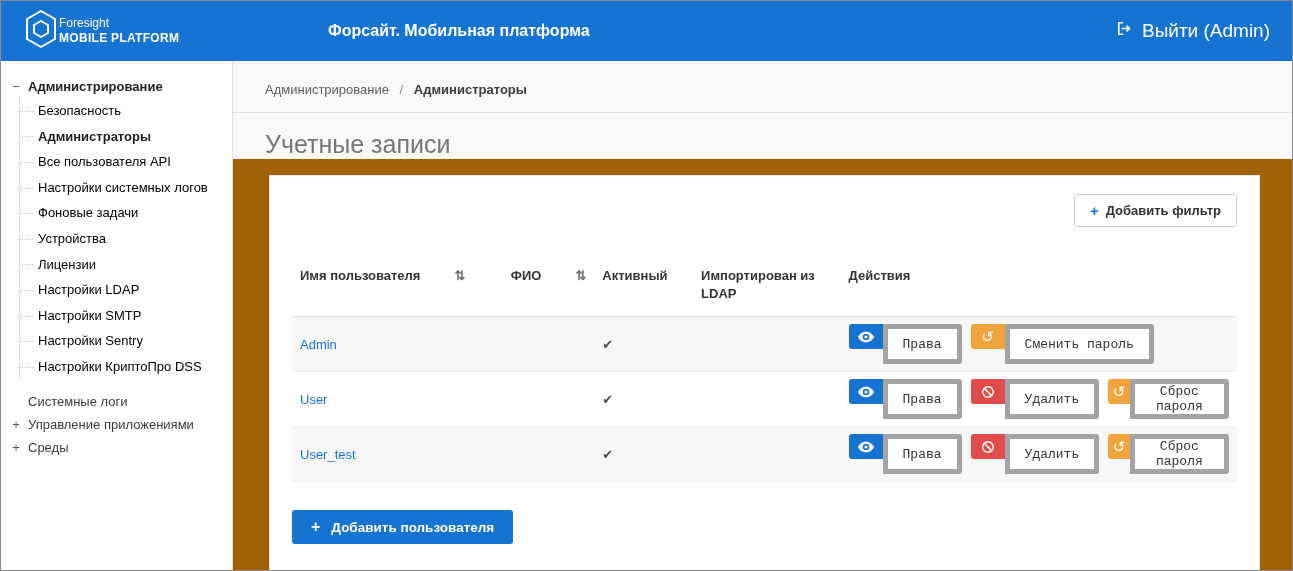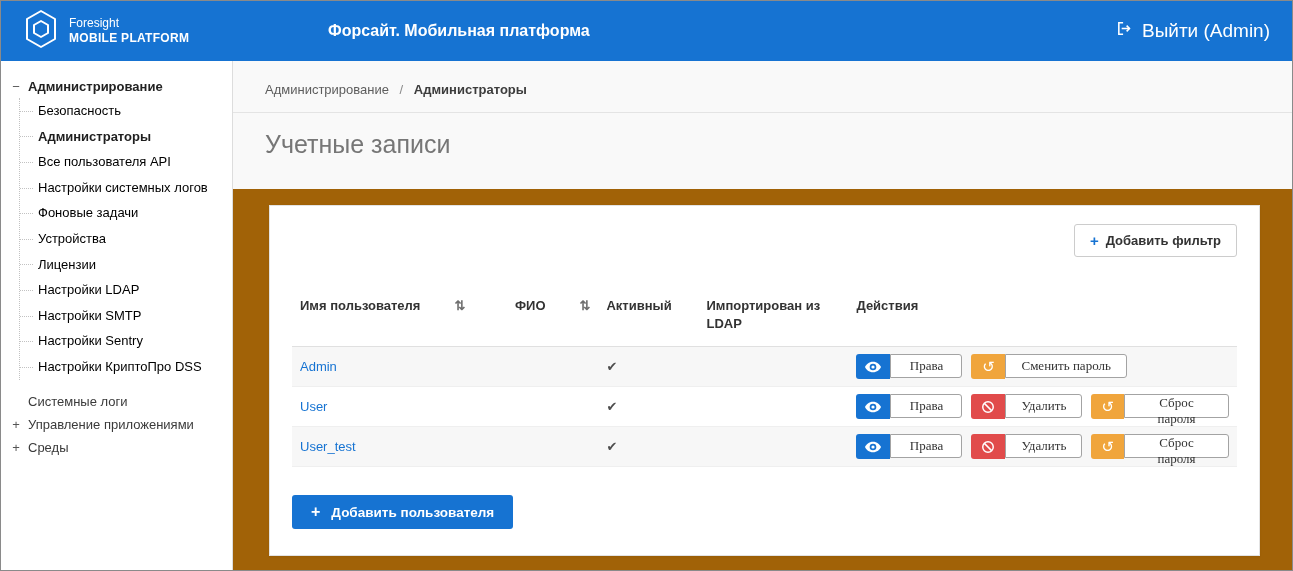--- a/index.html
+++ b/index.html
@@ -7,21 +7,21 @@
   .app {
     width: 1293px; height: 571px; border: 1px solid #8a8a8a;
     display: flex; flex-direction: column; overflow: hidden; background: #fff;
   }
 
   
   .header {
     height: 60px; flex: 0 0 60px; background: #1673d2; color: #fff;
     display: flex; align-items: center; padding: 0 22px;
   }
-  .logo { display: flex; align-items: center; gap: 10px; width: 215px; }
+  .logo { display: flex; align-items: center; gap: 0; width: 215px; }
   .brand { display: flex; flex-direction: column; line-height: 1.25; }
   .brand-top { font-size: 12px; font-weight: 400; }
   .brand-bottom { font-size: 12px; font-weight: bold; letter-spacing: .3px; }
   .header-title { font-size: 16px; font-weight: 700; margin-left: 90px; }
   .logout { margin-left: auto; display: flex; align-items: center; gap: 9px; font-size: 19px; cursor: pointer; }
 
   
   .body-row { flex: 1; display: flex; min-height: 0; }
 
   
@@ -91,22 +91,22 @@
   .actions-cell { display: flex; gap: 9px; align-items: center; }
   .btn-group { display: inline-flex; }
   .icon-btn {
     width: 34px; height: 25px; display: inline-flex; align-items: center; justify-content: center;
     border: none; border-radius: 3px 0 0 3px; color: #fff; cursor: pointer; font-size: 15px; line-height: 1;
   }
   .icon-btn.blue { background: #1673d2; }
   .icon-btn.red { background: #e14b4b; }
   .icon-btn.orange { background: #f0a53c; }
   .label-btn {
-    background: #fff; border: 1px solid #a3a3a3; border-radius: 0 3px 3px 0; padding: 0 15px;
-    height: 24px; font-size: 13px; color: #333; cursor: pointer; min-width: 72px; font-family: Liberation Serif, serif;
+    background: #fff; border: 5px solid #a3a3a3; border-radius: 0 3px 3px 0; padding: 0 15px;
+    height: 40px; font-size: 13px; color: #333; cursor: pointer; min-width: 72px; font-family: Liberation Mono, monospace;
   }
 
   .add-user-btn {
     margin-top: 28px; display: inline-flex; align-items: center; gap: 11px;
     background: #1673d2; color: #fff; border: none; border-radius: 3px;
     padding: 9px 19px; font-size: 13.5px; font-weight: bold; cursor: pointer; font-family: inherit;
   }
   .plus-white { font-size: 16px; font-weight: bold; line-height: 1; }
 </style>
 </head>

